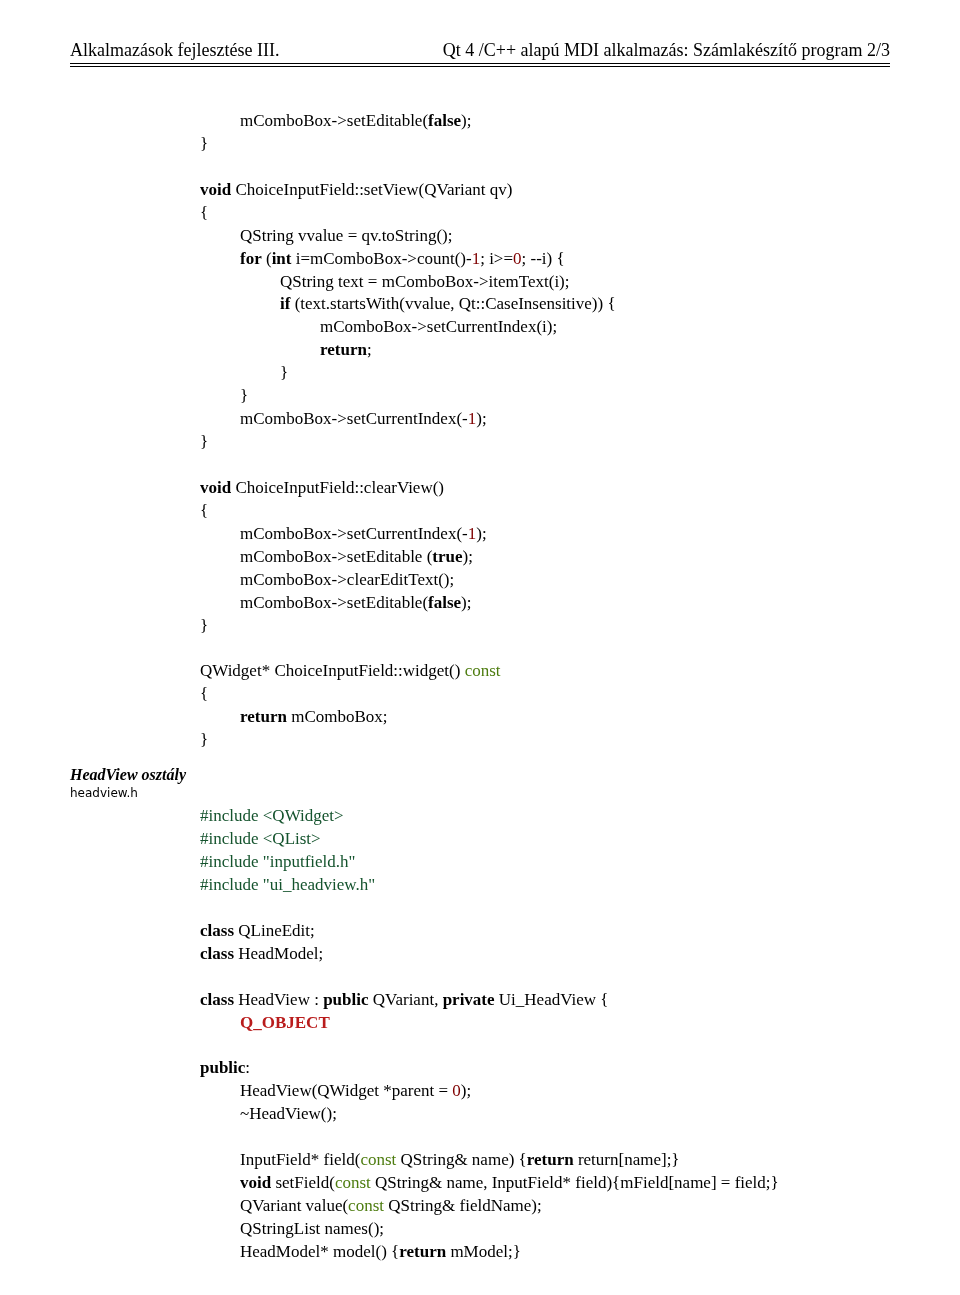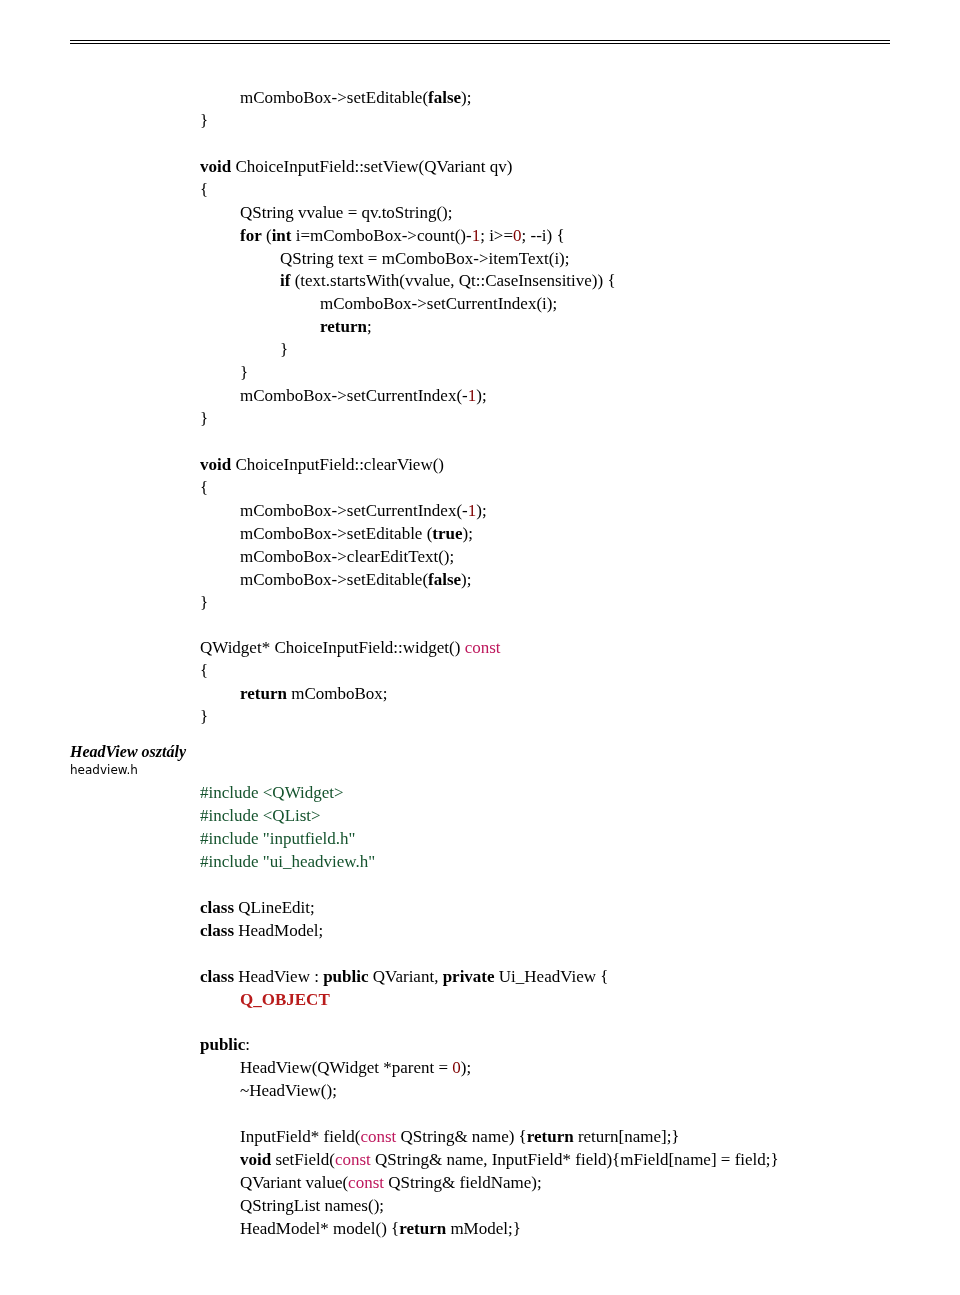--- a/index.html
+++ b/index.html
@@ -40,21 +40,21 @@
     line-height: 1.35;
     margin-left: 130px;
     margin-top: 20px;
   }
   .ind1 { margin-left: 40px; display: inline; }
   .ind2 { margin-left: 80px; display: inline; text-align: center; }
   .ind3 { margin-left: 120px; display: inline; }
   .kw { font-weight: bold; }
   .gr { color: #14532d; }
   .num { color: #7f0000; }
-  .red { color: #be185d; }
+  .red { color: #4d7c0f; }
   .blue { color: #b91c1c; }
   .section-label {
     font-family: "Times New Roman", Times, serif;
     font-style: italic;
     font-weight: bold;
     font-size: 16px;
     margin-top: 14px;
     margin-left: 0;
   }
   .file-label {
@@ -63,20 +63,24 @@
     margin-top: 2px;
     margin-left: 0;
     font-weight: normal;
   }
 </style>
 </head>
 <body>
 
 <div class="page">
 
+  <div class="header-row">
+    <span>Alkalmazások fejlesztése III.</span>
+    <span>Qt 4 /C++ alapú MDI alkalmazás: Számlakészítő program 2/3</span>
+  </div>
   <hr class="hr">
   <hr class="hr2">
 
   <div class="code-block">
 <span class="ind1"><span>mComboBox-&gt;setEditable(</span><span class="kw">false</span><span>);</span></span>
 <span>}</span>
 
 <span><span class="kw">void</span><span> ChoiceInputField::setView(QVariant qv)</span></span>
 <span>{</span>
 <span class="ind1">QString vvalue = qv.toString();</span>

